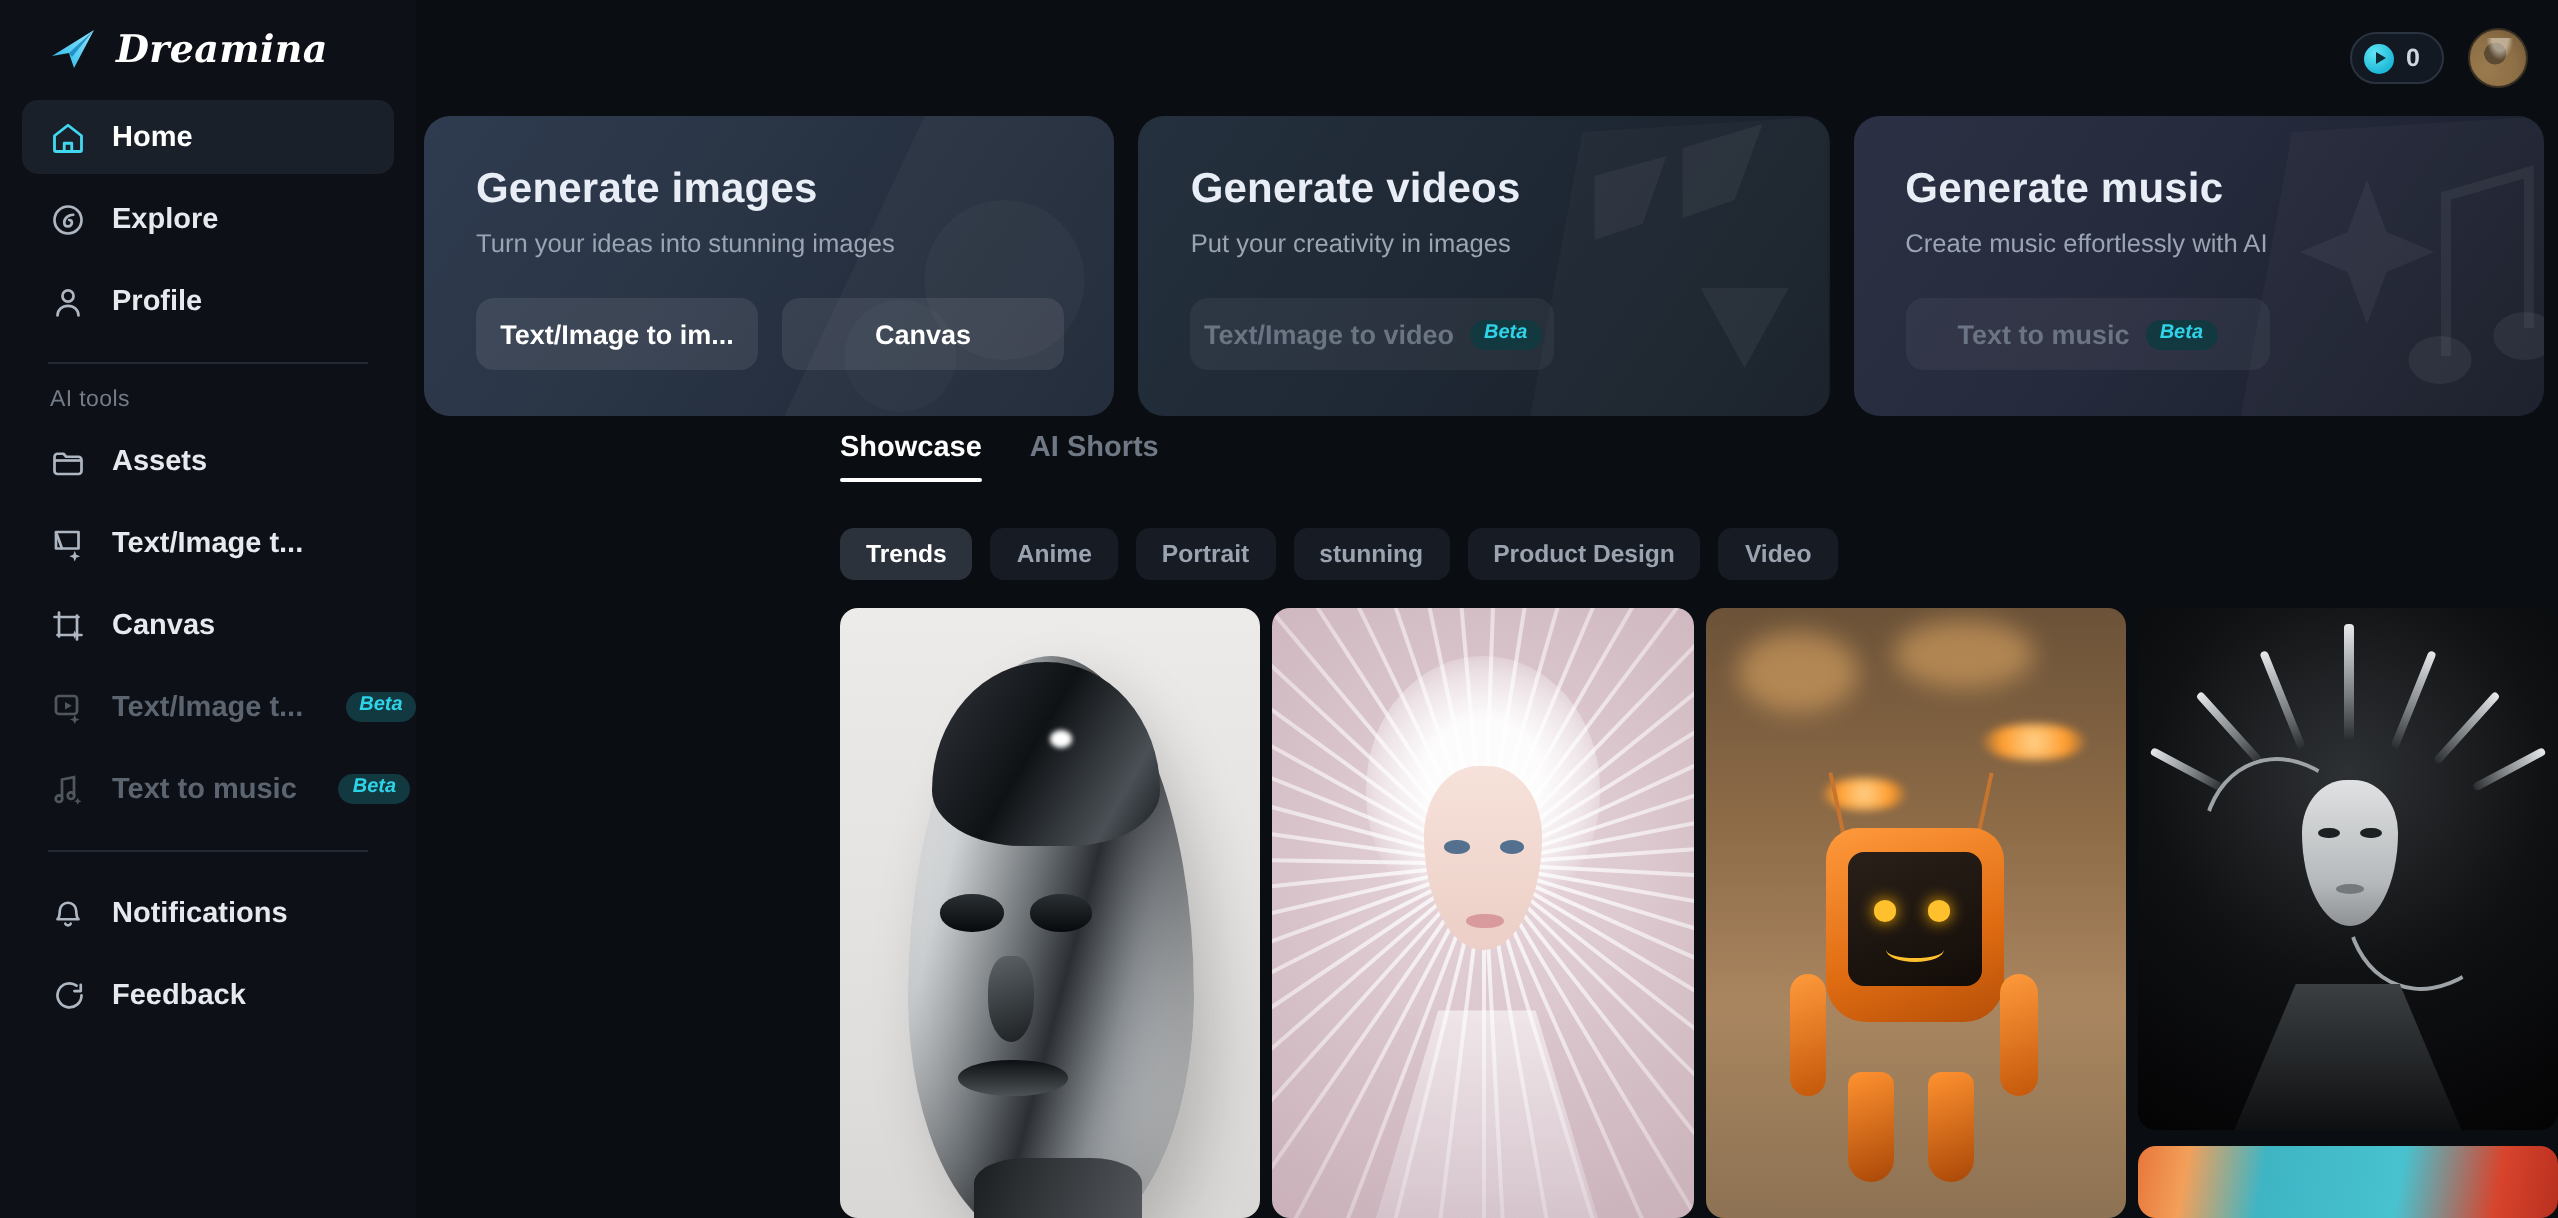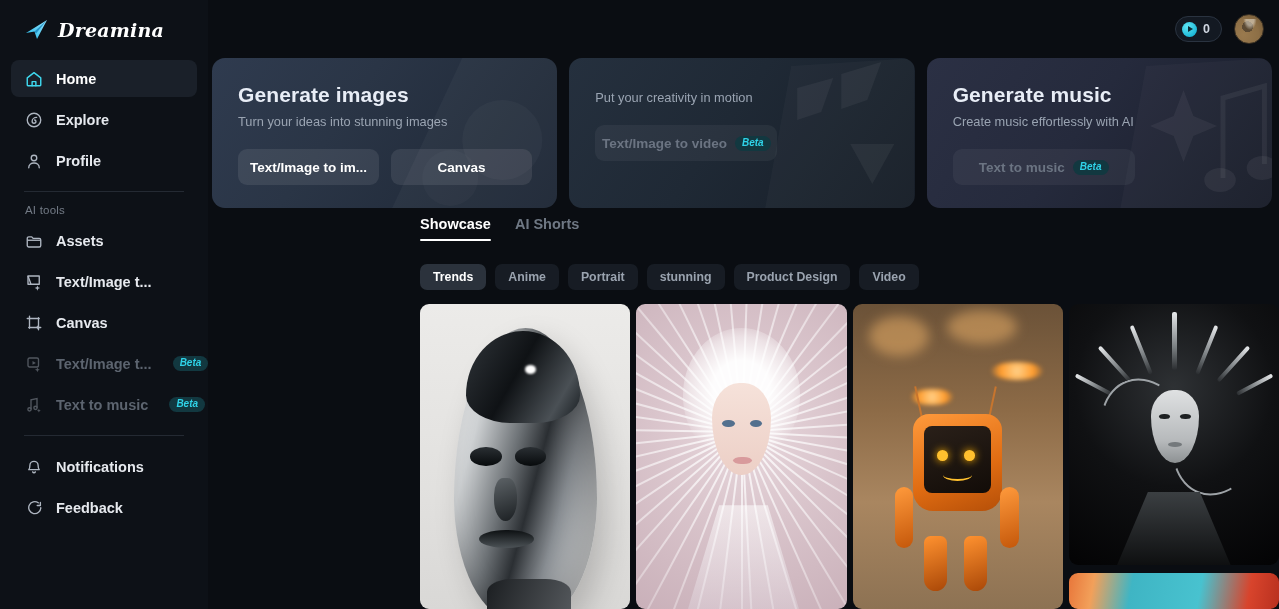--- a/index.html
+++ b/index.html
@@ -14,21 +14,21 @@
   
   .sidebar {
     width: 208px; height: 609px;
     background: #0d1117;
     flex: 0 0 208px;
     position: relative;
     padding: 0 11px;
   }
   .brand {
     display: flex; align-items: center; gap: 8px;
-    height: 60px; padding-left: 13px;
+    height: 50px; padding-left: 13px;
   }
   .brand-logo { width: 26px; height: 26px; flex: 0 0 26px; position: relative; }
   .brand-name {
     font-size: 19px; font-weight: 700; font-style: italic;
     color: #ffffff; letter-spacing: .2px;
     font-family: "DejaVu Serif", serif;
   }
   .nav-item {
     display: flex; align-items: center; gap: 13px;
     height: 37px; border-radius: 8px;
@@ -422,21 +422,22 @@
 
       <div class="hero c2">
         <div class="hero-art">
           <svg width="100%" height="150" viewBox="0 0 345 150" preserveAspectRatio="none">
             <path d="M222 8 L345 0 L345 150 L196 150 Z" fill="#ffffff" opacity=".028"></path>
             <path d="M228 30 l36 -10 l-12 34 l-24 8 z" fill="#ffffff" opacity=".05"></path>
             <path d="M272 16 l40 -12 l-14 38 l-26 9 z" fill="#ffffff" opacity=".05"></path>
             <path d="M281 86 l44 0 l-22 40 z" fill="#ffffff" opacity=".05"></path>
           </svg>
         </div>
-        <div class="hero-sub">Put your creativity in motion</div>
+        <div class="hero-title">Generate videos</div>
+        <div class="hero-sub">Put your creativity in images</div>
         <div class="hero-btns">
           <div class="hero-btn disabled" style="width:182px">
             <span>Text/Image to video</span>
             <span class="beta-badge">Beta</span>
           </div>
         </div>
       </div>
 
       <div class="hero c3">
         <div class="hero-art">

